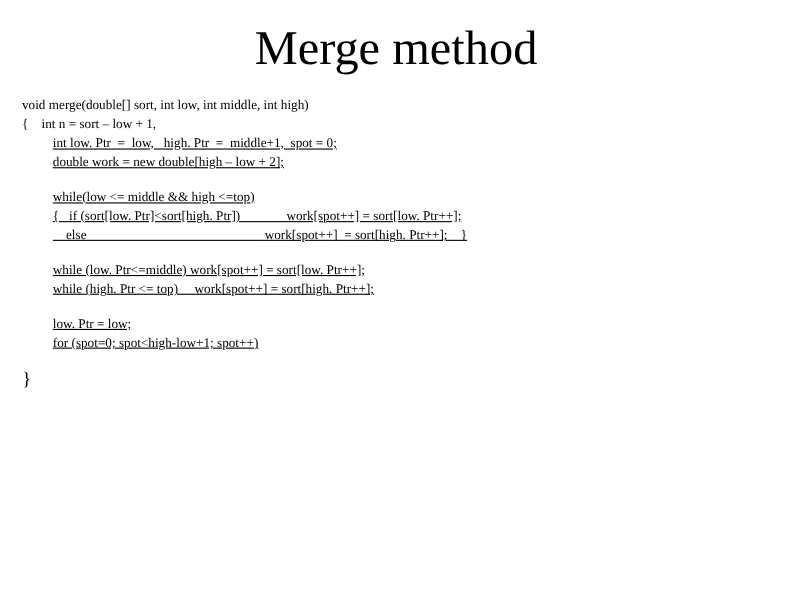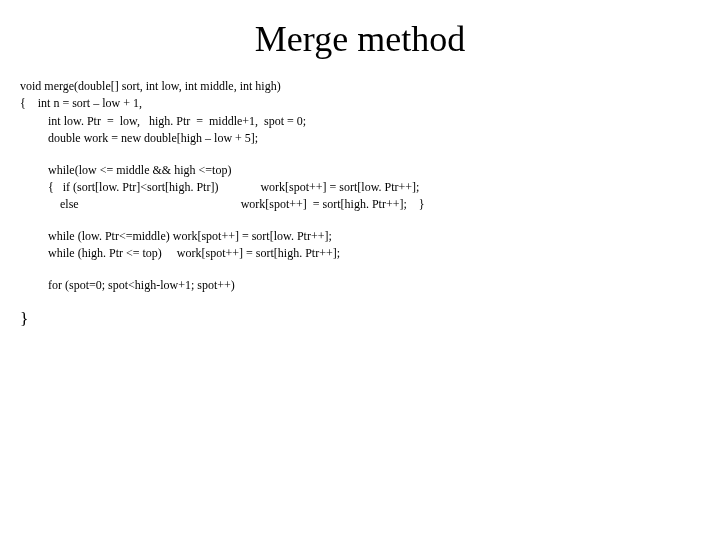--- a/index.html
+++ b/index.html
@@ -9,55 +9,56 @@
       height: 540px;
       background: #fff;
       font-family: "Times New Roman", Times, serif;
       overflow: hidden;
     }
     .slide {
       padding: 10px 20px 20px 20px;
       box-sizing: border-box;
     }
     .title {
-      font-size: 36px;
+      font-size: 44px;
       text-align: center;
       margin: 8px 0 18px 0;
       font-weight: normal;
     }
     .block {
       font-size: 12px;
       line-height: 1.45;
       margin-bottom: 14px;
     }
-    .indent1 { padding-left: 28px; }
+    .indent1 { padding-left: 28px; text-decoration: underline; }
     .line { white-space: pre; }
   </style>
 </head>
 <body>
 
 <div class="slide">
   <h1 class="title">Merge method</h1>
 
   <div class="block">
     <div class="line">void merge(double[] sort, int low, int middle, int high)</div>
     <div class="line">{    int n = sort – low + 1,</div>
     <div class="line indent1">int low. Ptr  =  low,   high. Ptr  =  middle+1,  spot = 0;</div>
-    <div class="line indent1">double work = new double[high – low + 5];</div>
+    <div class="line indent1">double work = new double[high – low + 2];</div>
   </div>
 
   <div class="block indent1">
     <div class="line">while(low &lt;= middle &amp;&amp; high &lt;=top)</div>
     <div class="line">{   if (sort[low. Ptr]&lt;sort[high. Ptr])              work[spot++] = sort[low. Ptr++];</div>
     <div class="line">    else                                                      work[spot++]  = sort[high. Ptr++];    }</div>
   </div>
 
   <div class="block indent1">
     <div class="line">while (low. Ptr&lt;=middle) work[spot++] = sort[low. Ptr++];</div>
     <div class="line">while (high. Ptr &lt;= top)     work[spot++] = sort[high. Ptr++];</div>
   </div>
 
   <div class="block indent1">
+    <div class="line">low. Ptr = low;</div>
     <div class="line">for (spot=0; spot&lt;high-low+1; spot++)</div>
   </div>
 
   <div class="line" style="font-size:17.5px;">}</div>
 </div>
 
 </body></html>

